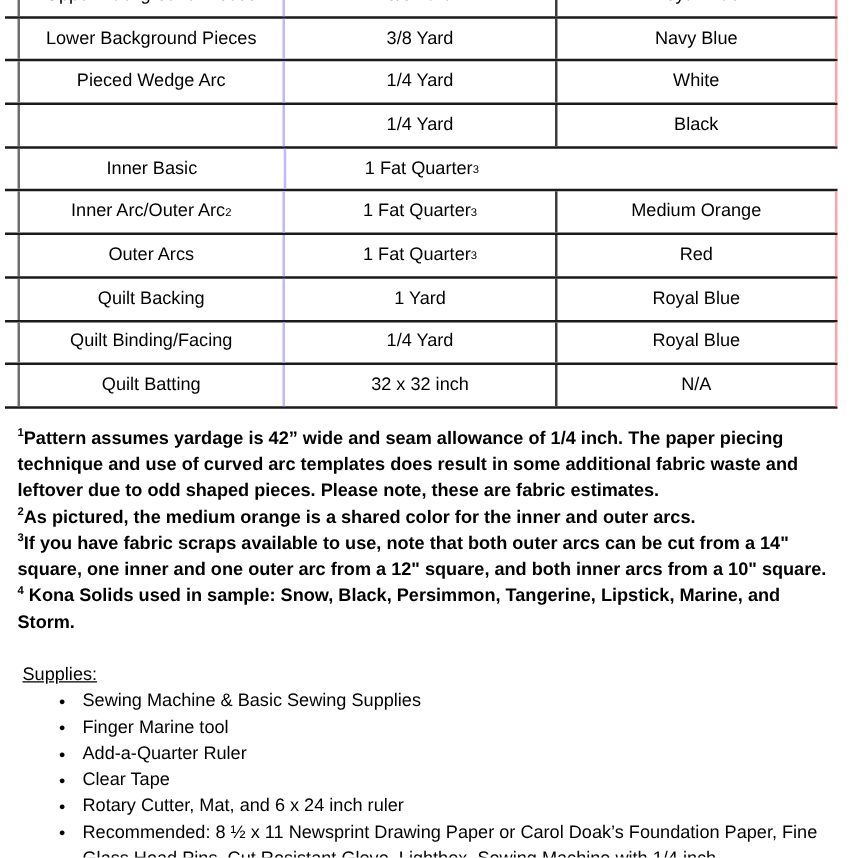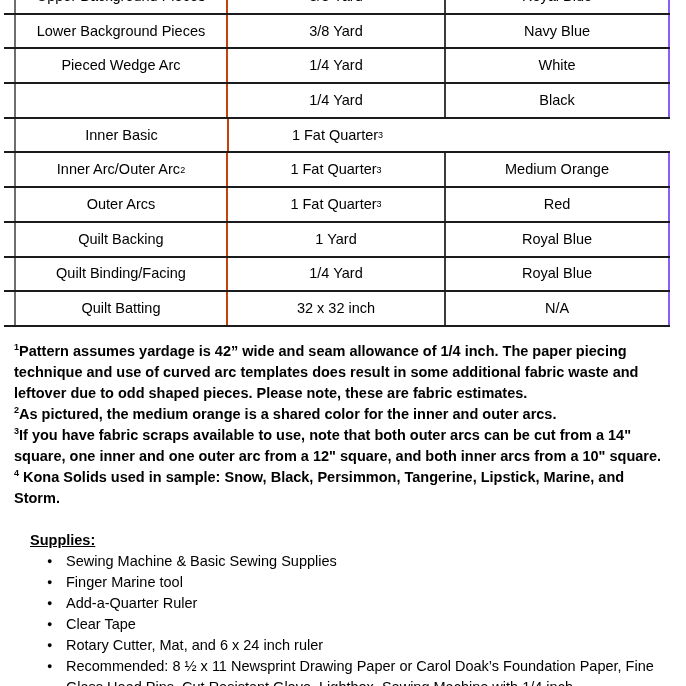--- a/index.html
+++ b/index.html
@@ -17,31 +17,31 @@
     height: 34.7px; box-sizing: border-box;
     border-bottom: 2px solid #1b1b1b;
   }
   .t-spacer { width: 10px; }
   .t-cell {
     box-sizing: border-box;
     display: flex; align-items: center; justify-content: center;
     font-size: 14.5px; line-height: 17px; text-align: center;
   }
   .c1 { width: 213px; border-left: 2px solid #6f6f6f; }
-  .c2 { width: 219px; border-left: 2px solid #c2410c; }
-  .c3 { width: 227px; border-left: 2px solid #3c3c3c; border-right: 2px solid #8b5cf6; }
+  .c2 { width: 219px; border-left: 2px solid #c4b5fd; }
+  .c3 { width: 227px; border-left: 2px solid #3c3c3c; border-right: 2px solid #fca5a5; }
   sup { font-size: 9px; line-height: 0; vertical-align: super; }
 
   
   .content {
     position: absolute; left: 14px; top: 341px; width: 657px;
     font-size: 14.5px; line-height: 21px;
   }
   .footnote { margin: 0; font-weight: bold; }
-  .supplies-heading { margin: 21px 0 0 16px; font-weight: bold; }
+  .supplies-heading { margin: 21px 0 0 4px; font-weight: normal; }
   .supplies-heading span { text-decoration: underline; }
   .supplies-list { margin: 0; padding: 0; list-style: none; }
   .supply-item { position: relative; padding-left: 52px; }
   .bullet {
     position: absolute; left: 33px; top: 0;
     font-size: 9px; line-height: 21px;
   }
 </style>
 </head>
 <body>

